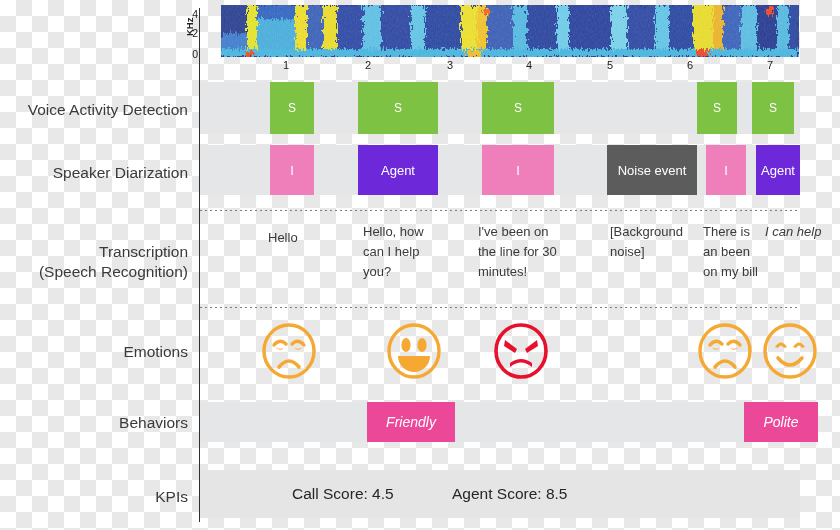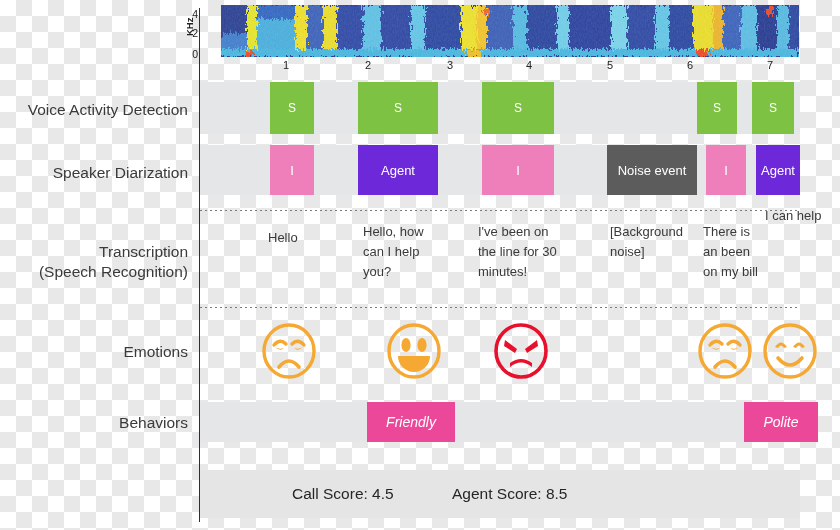--- a/index.html
+++ b/index.html
@@ -187,21 +187,21 @@
   <div class="dotline" style="top:210px;"></div>
 
   <div class="lbl" style="top:242px;">Transcription</div>
   <div class="lbl" style="top:262px;">(Speech Recognition)</div>
 
   <div class="tcell" style="left:268px;top:228px;width:72px;">Hello</div>
   <div class="tcell" style="left:363px;top:222px;width:82px;">Hello, how can I help you?</div>
   <div class="tcell" style="left:478px;top:222px;width:80px;">I've been on the line for 30 minutes!</div>
   <div class="tcell" style="left:610px;top:222px;width:84px;">[Background noise]</div>
   <div class="tcell" style="left:703px;top:222px;width:58px;">There is an been on my bill</div>
-  <div class="tcell" style="left:765px;top:206px;width:72px;">I can help</div>
+  <div class="tcell" style="left:765px;top:222px;width:72px;font-style:italic;">I can help</div>
 
   <div class="dotline" style="top:307px;"></div>
 
   <div class="lbl" style="top:342px;">Emotions</div>
 
   <div class="emo" style="left:260px;top:322px;">
     <svg width="58" height="58" viewBox="0 0 58 58">
       <ellipse cx="29" cy="29" rx="25" ry="26" fill="none" stroke="#f5a832" stroke-width="3.4"></ellipse>
       <path d="M14 23 Q20 16 26 22" fill="none" stroke="#f5a832" stroke-width="3.4" stroke-linecap="round"></path>
       <path d="M32 22 Q38 16 44 23" fill="none" stroke="#f5a832" stroke-width="3.4" stroke-linecap="round"></path>
@@ -248,18 +248,19 @@
       <path d="M17 36 Q29 50 41 36" fill="none" stroke="#f5a832" stroke-width="3.6" stroke-linecap="round"></path>
     </svg>
   </div>
 
   <div class="lbl" style="top:413px;">Behaviors</div>
   <div class="band" style="top:402px;height:40px;">
     <div class="blk behav" style="left:167px;top:0;width:88px;height:40px;">Friendly</div>
     <div class="blk behav" style="left:544px;top:0;width:74px;height:40px;">Polite</div>
   </div>
 
+  <div class="lbl" style="top:487px;">KPIs</div>
   <div class="kpi" style="top:470px;height:48px;">
     <span style="position:absolute;left:92px;">Call Score: 4.5</span>
     <span style="position:absolute;left:252px;">Agent Score: 8.5</span>
   </div>
 
 </div>
 
 </body></html>

